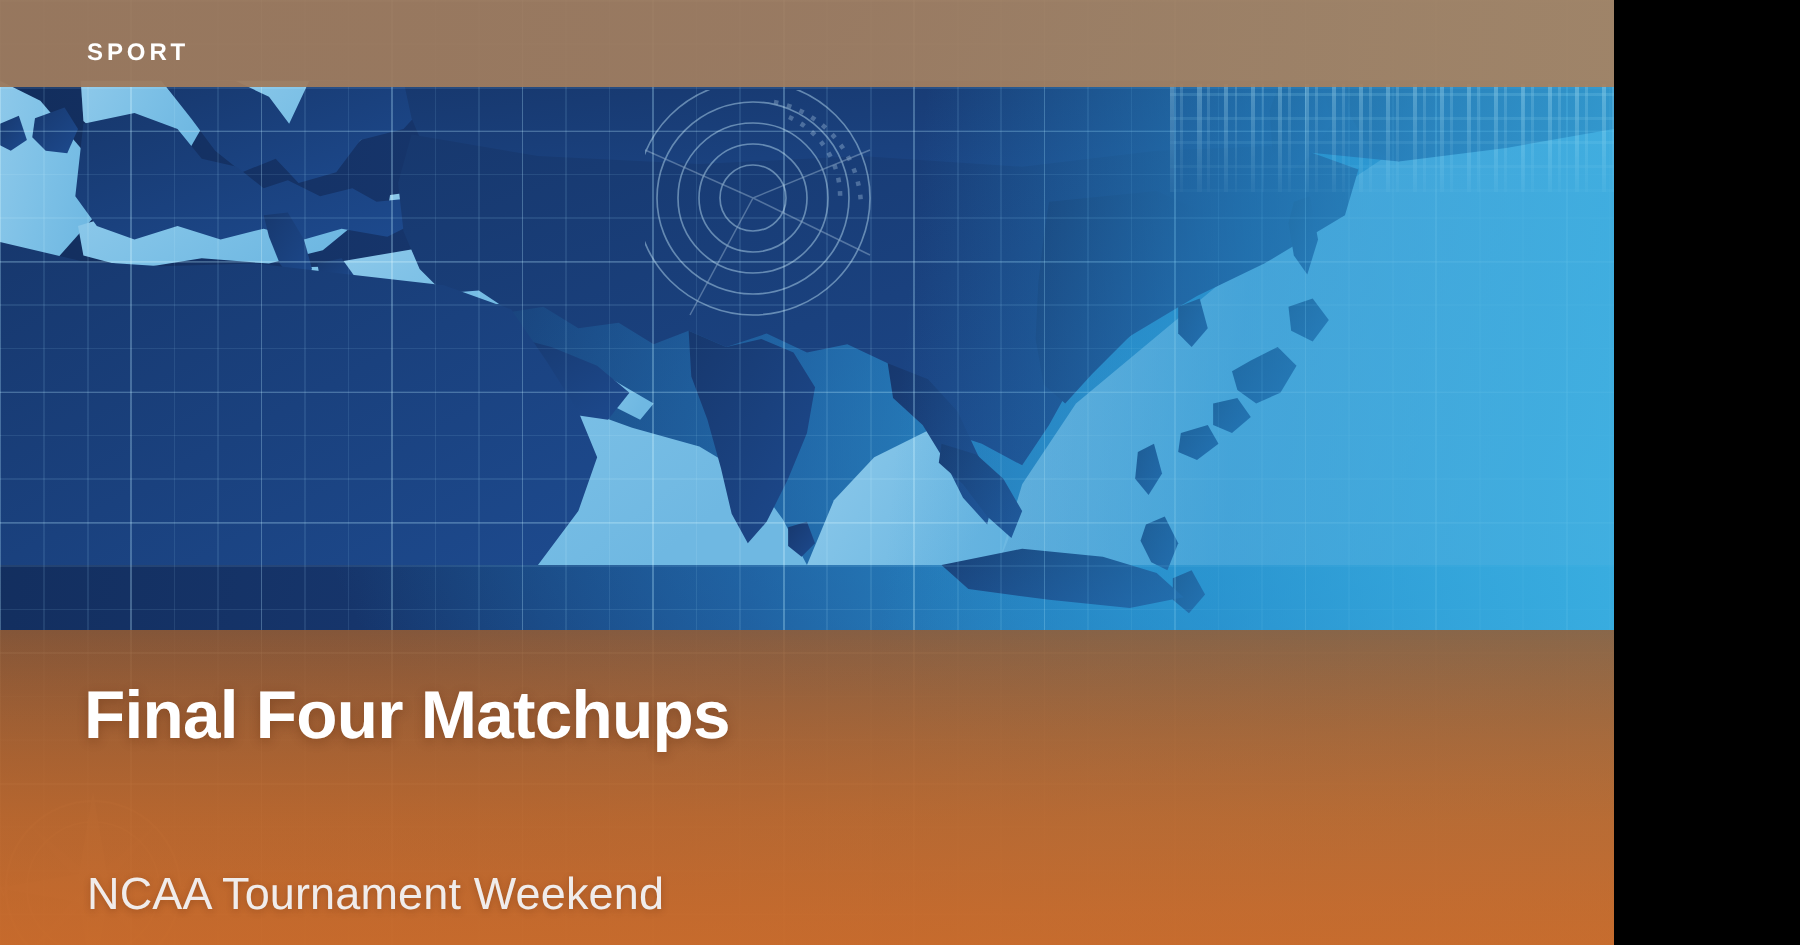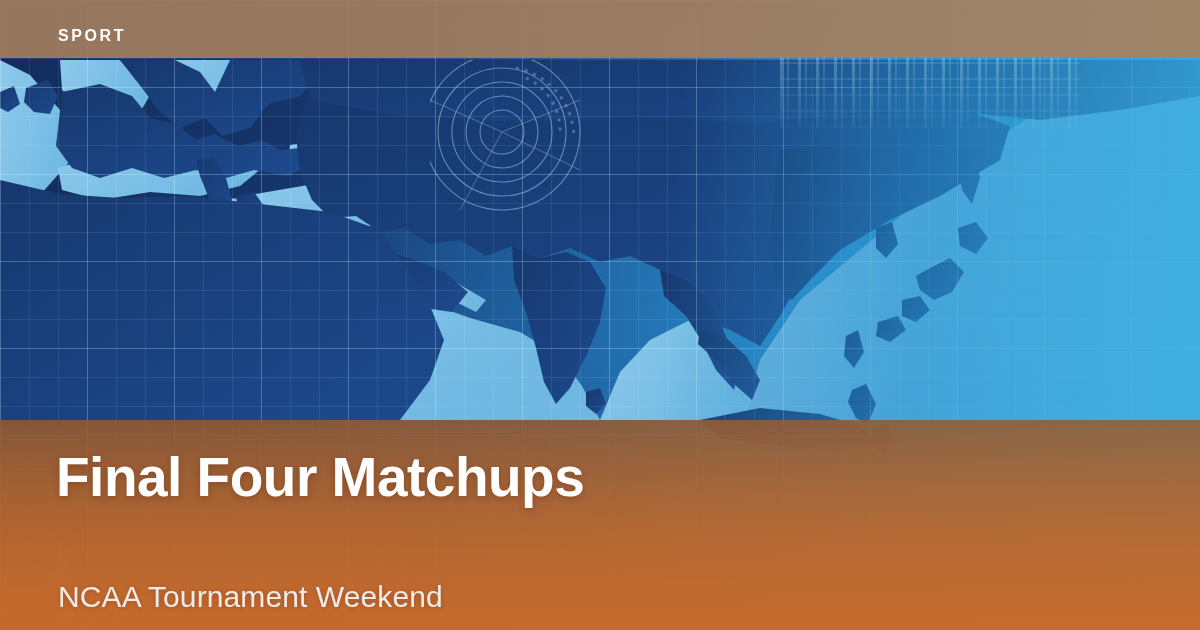--- a/index.html
+++ b/index.html
@@ -1,20 +1,20 @@
 <!DOCTYPE html>
 <html><head>
 <meta charset="utf-8">
 <style>
   * { margin:0; padding:0; box-sizing:border-box; }
   html,body { width:1200px; height:630px; overflow:hidden; background:#000; }
 
   .card {
     position:relative;
-    width:1200px; height:630px;
+    width:1076px; height:630px;
     font-family:"Liberation Sans", sans-serif;
     overflow:hidden;
   }
 
   
   .map-layer {
     position:absolute; inset:0;
     background:
       radial-gradient(130% 100% at 100% 50%, rgba(60,175,225,0.95) 0%, rgba(45,150,210,0.55) 30%, rgba(26,74,135,0.0) 62%),
       linear-gradient(100deg, #122d5c 0%, #16356b 26%, #1a4a8c 48%, #2279b8 72%, #2ca0d8 100%);
@@ -81,21 +81,21 @@
   }
 
   
   .kicker {
     position:absolute; left:58px; top:25px;
     font-size:16px; font-weight:bold; letter-spacing:2.6px;
     color:#ffffff; line-height:22px;
   }
   .headline {
     position:absolute; left:56px; top:448px;
-    font-size:55px; font-weight:bold; line-height:58px;
+    font-size:45px; font-weight:bold; line-height:58px;
     color:#ffffff; letter-spacing:-.5px;
     text-shadow:0 2px 7px rgba(80,30,0,.30);
     z-index:6;
   }
   .headline span { display:block; }
   .subline {
     position:absolute; left:58px; top:578px;
     font-size:30px; font-weight:normal; line-height:38px;
     color:#f0eceb; letter-spacing:.1px;
     text-shadow:0 1px 5px rgba(80,30,0,.28);

